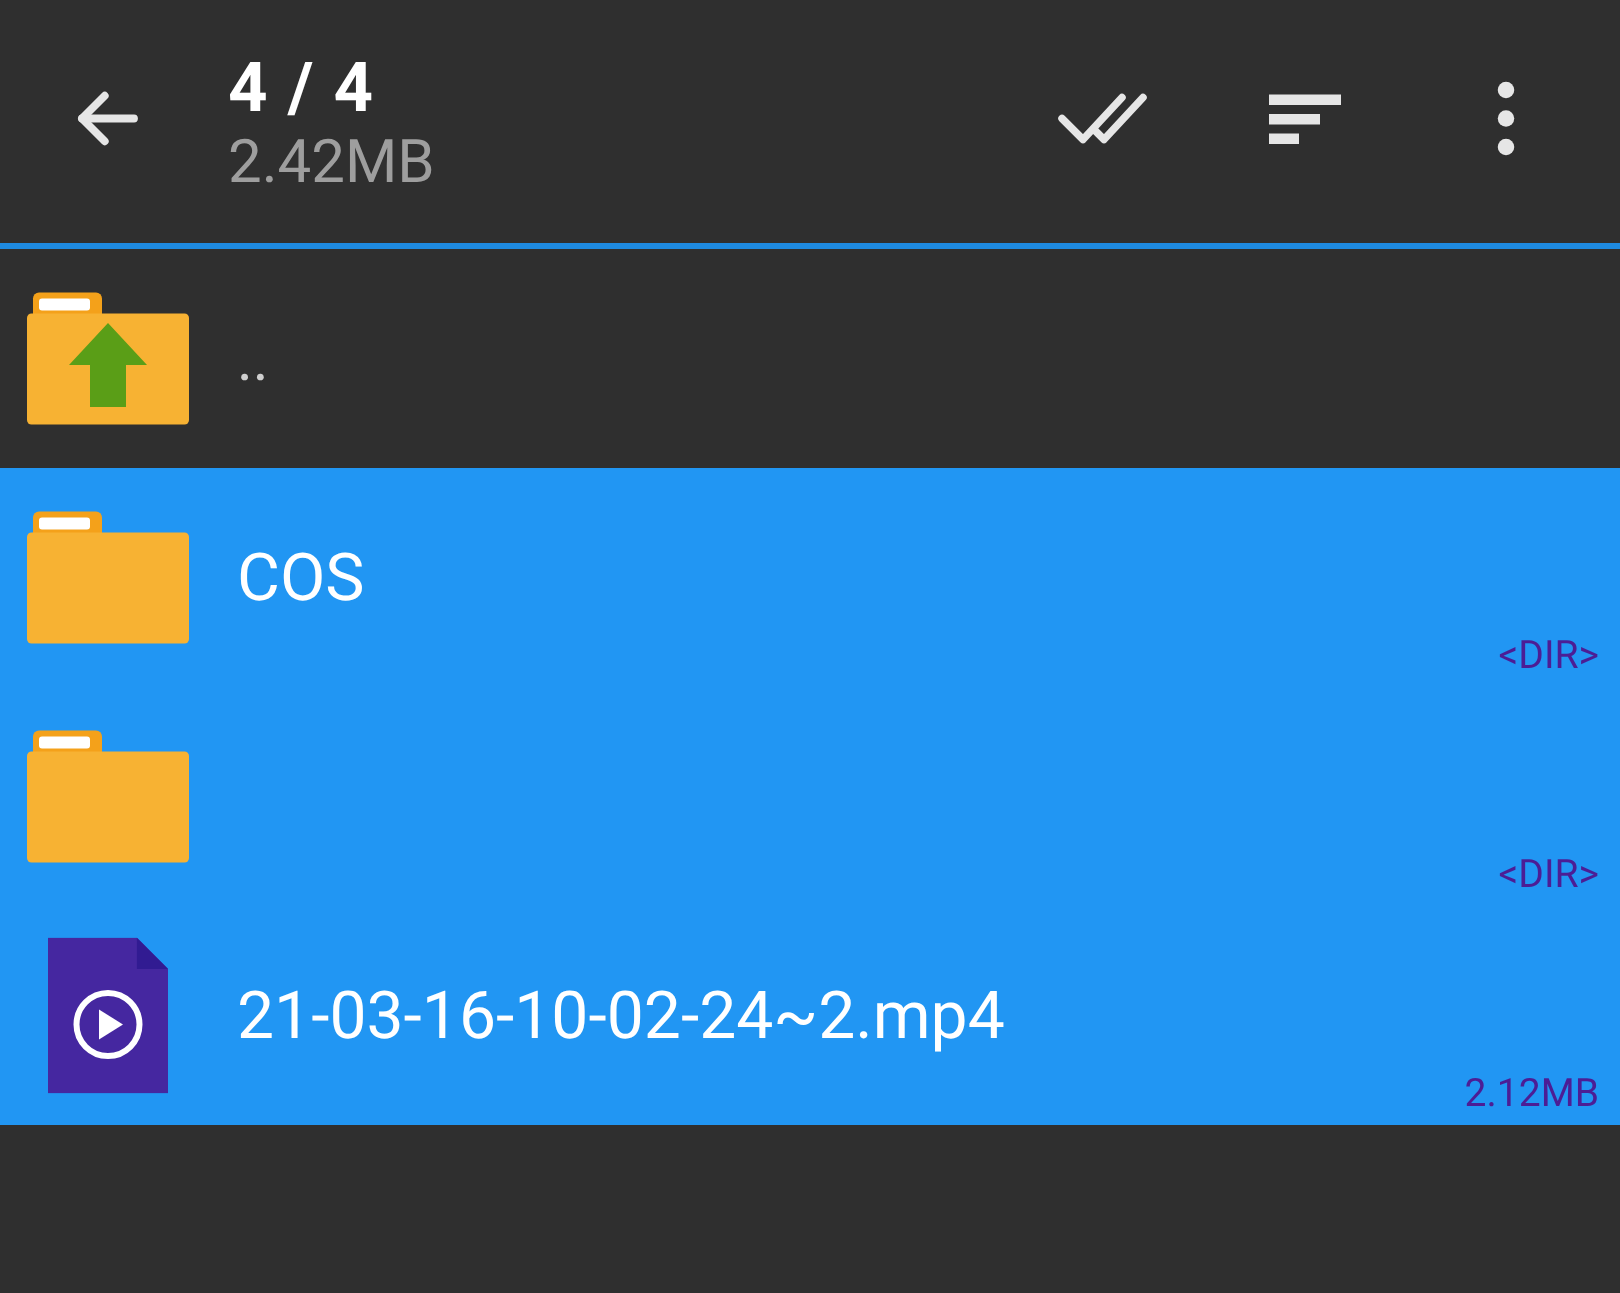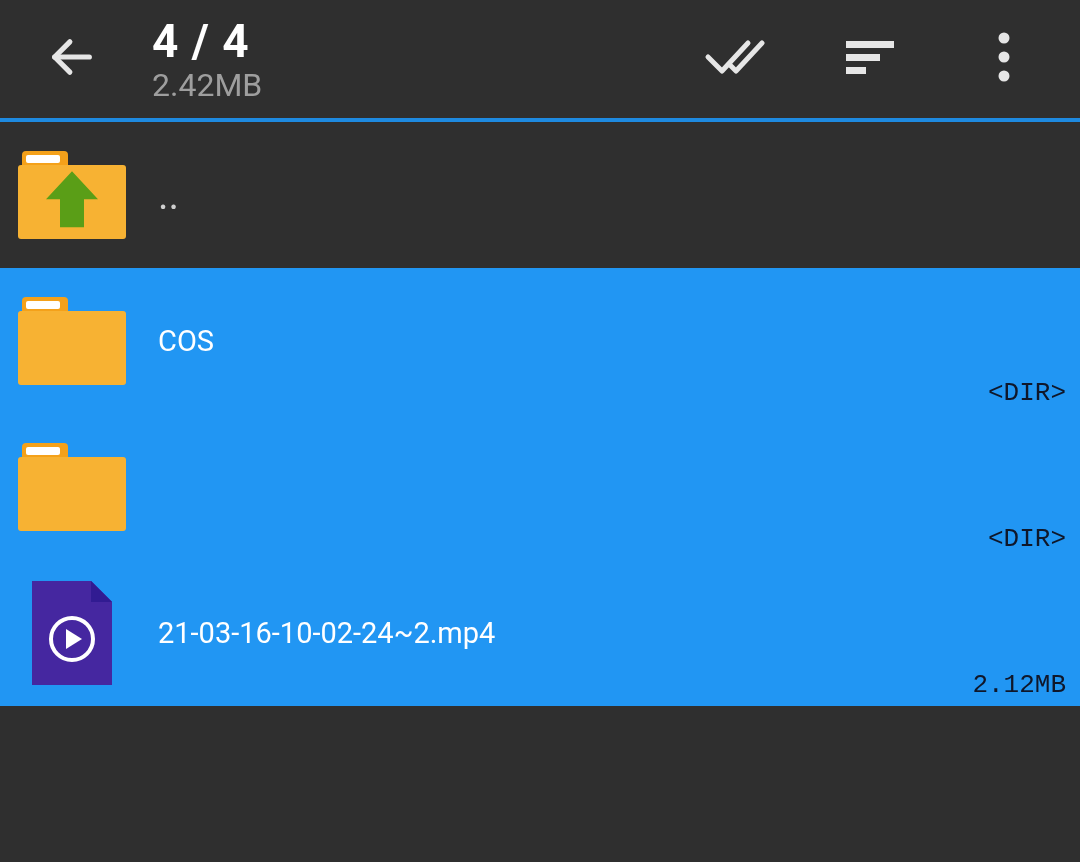--- a/index.html
+++ b/index.html
@@ -5,36 +5,36 @@
   * { box-sizing: border-box; margin: 0; padding: 0; }
   html, body { width: 1080px; height: 862px; overflow: hidden; }
   body {
     font-family: Roboto, "Segoe UI", Arial, sans-serif;
     background: #2f2f2f;
     color: #fff;
   }
 
   
   .appbar {
-    height: 122px;
+    height: 166px;
     background: #2f2f2f;
     display: flex;
     align-items: center;
     padding: 0 28px 0 36px;
     border-bottom: 4px solid #1e8ae0;
   }
   .back-btn {
     width: 72px; height: 72px;
     display: flex; align-items: center; justify-content: center;
     cursor: pointer;
     margin-right: 44px;
   }
   .title-block { flex: 1 1 auto; }
   .title-main { font-size: 46px; font-weight: 700; color: #fff; letter-spacing: 1px; }
-  .title-sub  { font-size: 32px; color: #9e9e9e; margin-top: -2px; }
+  .title-sub  { font-size: 40px; color: #9e9e9e; margin-top: -2px; }
   .actions { display: flex; align-items: center; gap: 62px; padding-right: 12px; }
   .icon-btn { width: 72px; height: 72px; display:flex; align-items:center; justify-content:center; cursor:pointer; }
 
   
   .list { }
   .row {
     height: 146px;
     display: flex;
     align-items: center;
     padding: 0 12px;
@@ -42,34 +42,33 @@
     cursor: pointer;
   }
   .row.up   { background: #2f2f2f; }
   .row.sel  { background: #2196f3; }
   .thumb {
     width: 120px; height: 108px;
     display: flex; align-items: center; justify-content: center;
     flex: 0 0 120px;
   }
   .name {
-    font-size: 29px;
+    font-size: 44px;
     color: #fff;
     margin-left: 26px;
     flex: 1 1 auto;
     overflow: hidden; white-space: nowrap; text-overflow: ellipsis;
   }
   .row.up .name { color: #cfcfcf; font-size: 40px; }
   .meta {
     position: absolute;
     right: 14px;
     bottom: 6px;
     font-size: 26px;
-    color: #0f172a;
-    font-family: Liberation Mono, monospace;
+    color: #4c1d95;
   }
 
   
   .folder {
     width: 108px; height: 88px; position: relative;
   }
   .folder .tab {
     position: absolute; top: 0; left: 4px;
     width: 46px; height: 18px;
     background: #f4a11a;

